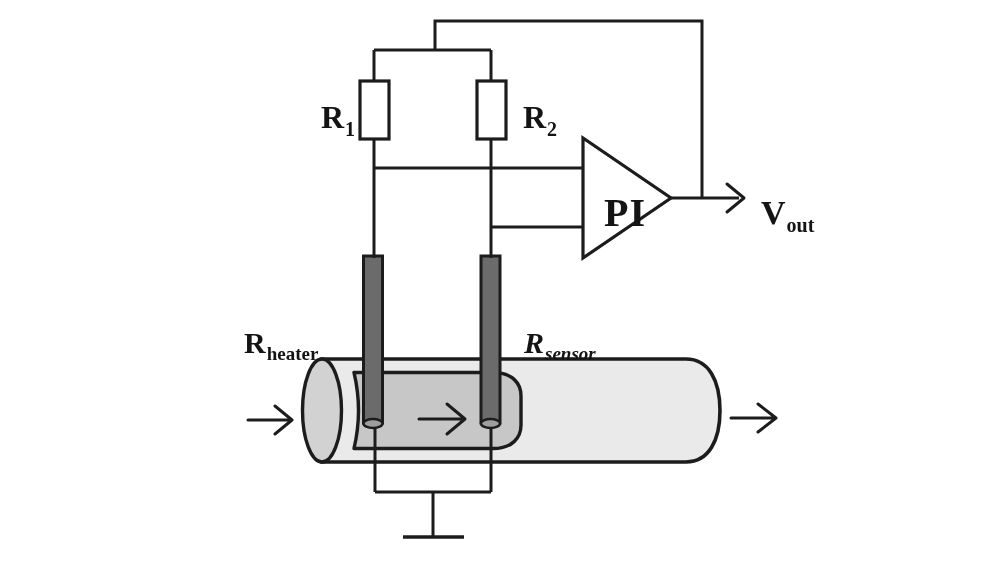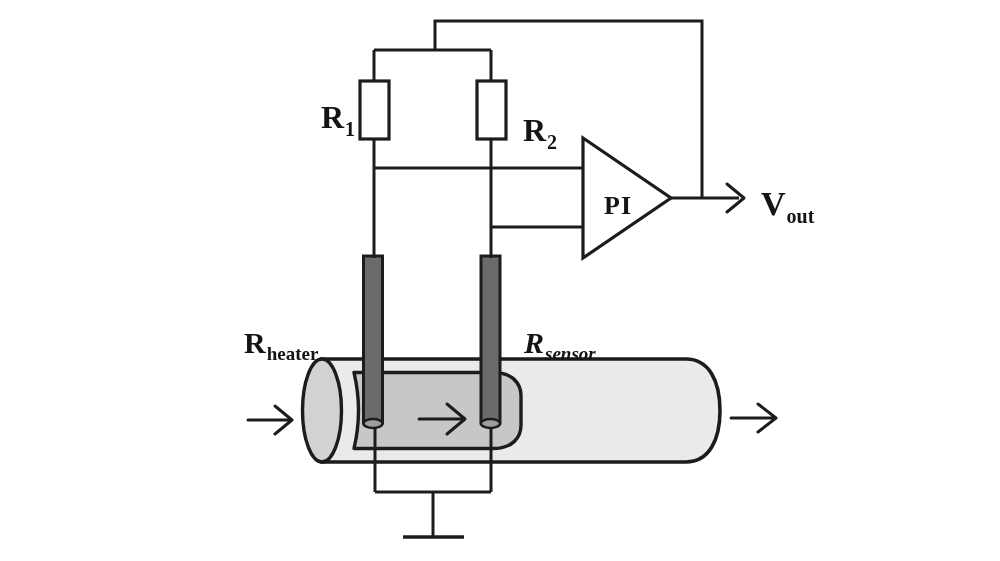--- a/index.html
+++ b/index.html
@@ -35,23 +35,23 @@
 
   
   .lbl{
     position:absolute;color:var(--label-color);
     font-weight:bold;line-height:1;white-space:nowrap;
     user-select:none;
   }
   .lbl .main{font-size:32px;}
   .lbl .sub{font-size:20px;display:inline-block;transform:translateY(8px);margin-left:1px;}
   .lbl-r1{left:321px;top:101px;}
-  .lbl-r2{left:523px;top:114px;}
-  .lbl-pi{left:604px;top:193px;font-size:26px;letter-spacing:1px;}
-  .lbl-vout{left:761px;top:187px;}
+  .lbl-r2{left:523px;top:101px;}
+  .lbl-pi{left:604px;top:193px;font-size:40px;letter-spacing:1px;}
+  .lbl-vout{left:761px;top:196px;}
   .lbl-vout .main{font-size:34px;}
   .lbl-heater{left:244px;top:302px;}
   .lbl-heater .main,.lbl-sensor .main{font-size:30px;}
   .lbl-heater .sub,.lbl-sensor .sub{font-size:19px;transform:translateY(7px);margin-top:35px;}
   .lbl-sensor{left:524px;top:302px;font-style:italic;}
   .lbl-flow{left:153px;top:423px;font-size:34px;}
 </style>
 </head>
 <body>
 

